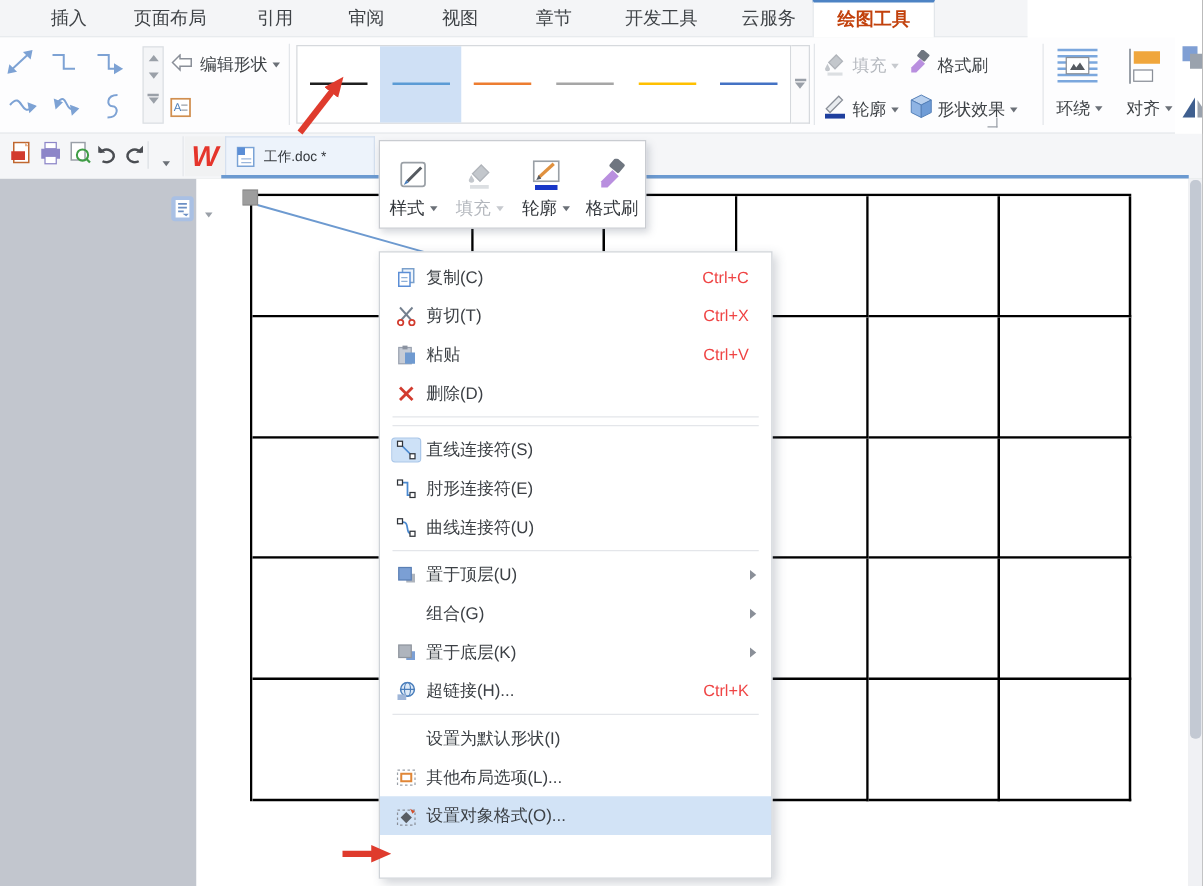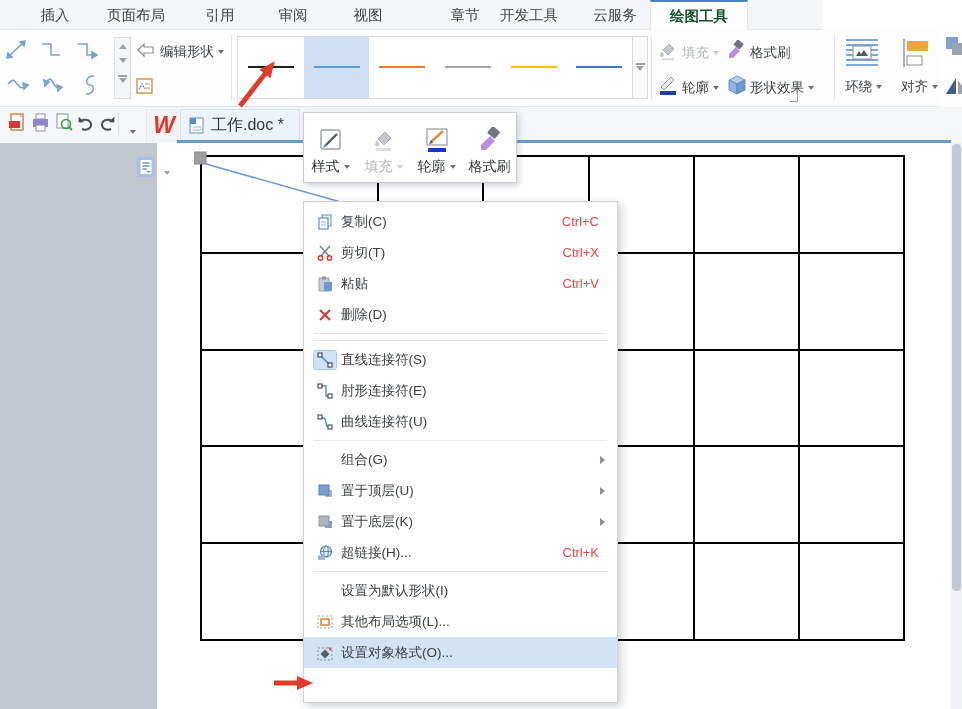--- a/index.html
+++ b/index.html
@@ -5,21 +5,21 @@
   html,body{margin:0;padding:0;background:#888;}
   #app{position:relative;width:962px;height:709px;overflow:hidden;background:#fff;
        font-family:"Liberation Sans","DejaVu Sans",sans-serif;-webkit-font-smoothing:antialiased;}
   #app *{box-sizing:border-box;}
   .abs{position:absolute;}
 
   
   .tabbar{left:0;top:0;width:822px;height:30px;background:#f4f5f7;border-bottom:1px solid #e4e7eb;}
   .toptab{position:absolute;top:0;height:30px;line-height:30px;text-align:center;
           font-size:14.5px;color:#3f4347;cursor:default;}
-  .toptab.active{background:#fff;border-top:2px solid #4d83c4;color:#14532d;font-weight:bold;
+  .toptab.active{background:#fff;border-top:2px solid #4d83c4;color:#c2410c;font-weight:bold;
                  border-left:1px solid #e2e6ea;border-right:1px solid #e2e6ea;line-height:28px;}
 
   
   .ribbon{left:0;top:30px;width:940px;height:77px;background:#fdfdfe;border-bottom:1px solid #e0e3e7;}
   .vsep{position:absolute;width:1px;background:#e3e6ea;}
   .grp-label{position:absolute;font-size:13.5px;color:#3f4347;white-space:nowrap;}
   .grp-label.dis{color:#b3b7bd;}
   .caret{display:inline-block;width:0;height:0;border-left:3.5px solid transparent;
          border-right:3.5px solid transparent;border-top:4px solid #6b7077;vertical-align:2px;margin-left:4px;}
   .caret.dis{border-top-color:#c6c9ce;}
@@ -40,21 +40,21 @@
   .lineswatch{position:absolute;top:29px;left:10px;width:46px;height:2px;}
   .gmore{left:633px;top:6px;width:15px;height:63px;border:1px solid #d6d9dd;border-left:none;background:#fbfbfc;}
 
   
   .row2{left:0;top:107px;width:962px;height:36px;background:#f5f6f8;}
   .blue-underline{left:177px;top:140px;width:774px;height:3px;background:#6b9ad1;}
   .wlogo{left:148px;top:109px;width:32px;height:32px;background:#f1f2f3;color:#e5352b;
          font-weight:bold;font-size:23px;text-align:center;line-height:32px;font-style:italic;}
   .doctab{left:180px;top:109px;width:120px;height:32px;background:#edf3fb;border:1px solid #d5e0ef;
           border-bottom:none;display:flex;align-items:center;padding-left:8px;}
-  .doctab-label{font-size:16px;color:#33373c;margin-left:6px;white-space:nowrap;}
+  .doctab-label{font-size:11px;color:#33373c;margin-left:6px;white-space:nowrap;}
 
   
   .canvas{left:0;top:143px;width:962px;height:566px;background:#c2c6ce;}
   .page{left:157px;top:143px;width:794px;height:566px;background:#fff;}
   .scrolltrack{left:951px;top:143px;width:11px;height:566px;background:#f0f1f4;}
   .scrollthumb{left:952px;top:144px;width:9px;height:447px;background:#c3c9d3;border-radius:4px;}
 
   .doc-table{left:200px;top:155px;width:705px;height:486px;display:grid;
              grid-template-columns:177px 105px 106px 105px 105px 105px;
              grid-template-rows:repeat(5,1fr);border-top:2px solid #000;border-left:2px solid #000;}
@@ -85,21 +85,21 @@
 <body>
 
 <div id="app">
 
   <div class="abs tabbar">
     <div class="toptab" style="left:27px;width:56px">插入</div>
     <div class="toptab" style="left:92px;width:88px">页面布局</div>
     <div class="toptab" style="left:192px;width:56px">引用</div>
     <div class="toptab" style="left:265px;width:56px">审阅</div>
     <div class="toptab" style="left:340px;width:56px">视图</div>
-    <div class="toptab" style="left:437px;width:56px">章节</div>
+    <div class="toptab" style="left:415px;width:56px">章节</div>
     <div class="toptab" style="left:487px;width:84px">开发工具</div>
     <div class="toptab" style="left:580px;width:70px">云服务</div>
     <div class="toptab active" style="left:650px;width:98px">绘图工具</div>
   </div>
 
   <div class="abs ribbon">
 
     <svg class="abs" style="left:4px;top:10px" width="106" height="56">
       <g stroke="#7da2d4" stroke-width="1.6" fill="none">
         <g>
@@ -457,32 +457,32 @@
           <svg width="16" height="16">
             <path d="M4,4 C12,2 6,14 13,13" fill="none" stroke="#4a89d0" stroke-width="1.4"></path>
             <rect x="1" y="1" width="4" height="4" fill="#fff" stroke="#30343a"></rect>
             <rect x="11" y="11" width="4" height="4" fill="#fff" stroke="#30343a"></rect>
           </svg>
         </span>
       <span class="lbl">曲线连接符(U)</span>
     </div>
     <div class="msep"></div>
     <div class="mi">
+      <span class="ic">
+          <svg width="16" height="16">
+            <rect x="8" y="7" width="7" height="7" fill="#aeb4bd"></rect>
+            <rect x="2" y="2" width="10" height="10" fill="#7b9fd4" stroke="#5a7fb4"></rect>
+          </svg>
+        </span>
+      <span class="lbl">置于顶层(U)</span>
+      <span class="sub"></span>
+    </div>
+    <div class="mi">
       <span class="ic"></span>
       <span class="lbl">组合(G)</span>
-      <span class="sub"></span>
-    </div>
-    <div class="mi">
-      <span class="ic">
-          <svg width="16" height="16">
-            <rect x="8" y="7" width="7" height="7" fill="#aeb4bd"></rect>
-            <rect x="2" y="2" width="10" height="10" fill="#7b9fd4" stroke="#5a7fb4"></rect>
-          </svg>
-        </span>
-      <span class="lbl">置于顶层(U)</span>
       <span class="sub"></span>
     </div>
     <div class="mi">
       <span class="ic">
           <svg width="16" height="16">
             <rect x="8" y="7" width="7" height="7" fill="#7b9fd4"></rect>
             <rect x="2" y="2" width="10" height="10" fill="#aeb4bd" stroke="#8f959e"></rect>
           </svg>
         </span>
       <span class="lbl">置于底层(K)</span>

